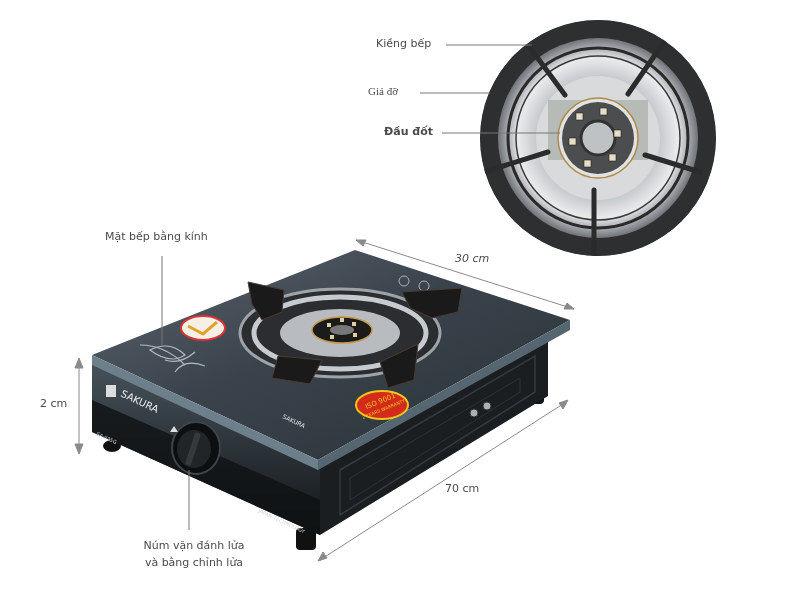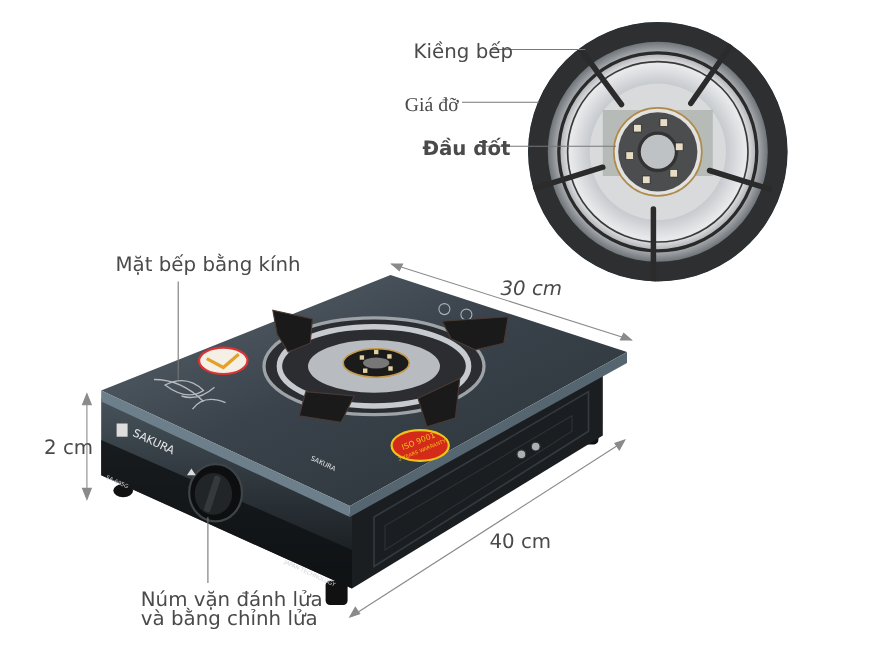--- a/index.html
+++ b/index.html
@@ -1,19 +1,19 @@
 <!DOCTYPE html>
 <html><head>
 <meta charset="utf-8">
 <style>
   html, body { margin:0; padding:0; }
   body { width:800px; height:600px; background:#ffffff; position:relative; overflow:hidden;
          font-family:"DejaVu Sans", "Liberation Sans", sans-serif; color:#444; }
-  .label { position:absolute; font-size:18px; color:#4a4a4a; white-space:nowrap; }
-  .label.center { text-align:right; line-height:17px; }
+  .label { position:absolute; font-size:11px; color:#4a4a4a; white-space:nowrap; }
+  .label.center { text-align:center; line-height:17px; }
   svg.art { position:absolute; left:0; top:0; }
 </style>
 </head>
 <body>
 
 <svg class="art" width="800" height="600" viewBox="0 0 800 600">
   <defs>
     <radialGradient id="steelGrad" cx="50%" cy="50%" r="50%">
       <stop offset="0%" stop-color="#f4f5f6"></stop>
       <stop offset="55%" stop-color="#b9bdc2"></stop>
@@ -159,13 +159,13 @@
 <div class="label" style="left:376px; top:37px;">Kiềng bếp</div>
 <div class="label" style="left:368px; top:85px;font-family:Liberation Serif, serif;">Giá đỡ</div>
 <div class="label" style="left:384px; top:125px;font-weight:bold;">Đầu đốt</div>
 <div class="label" style="left:105px; top:230px;">Mặt bếp bằng kính</div>
 <div class="label center" style="left:128px; top:537px; width:132px;">
   <div>Núm vặn đánh lửa</div>
   <div>và bằng chỉnh lửa</div>
 </div>
 <div class="label" style="left:455px; top:252px;font-style:italic;">30 cm</div>
 <div class="label" style="left:40px; top:397px;">2 cm</div>
-<div class="label" style="left:445px; top:482px;">40 cm</div>
+<div class="label" style="left:445px; top:482px;">70 cm</div>
 
 </body></html>

